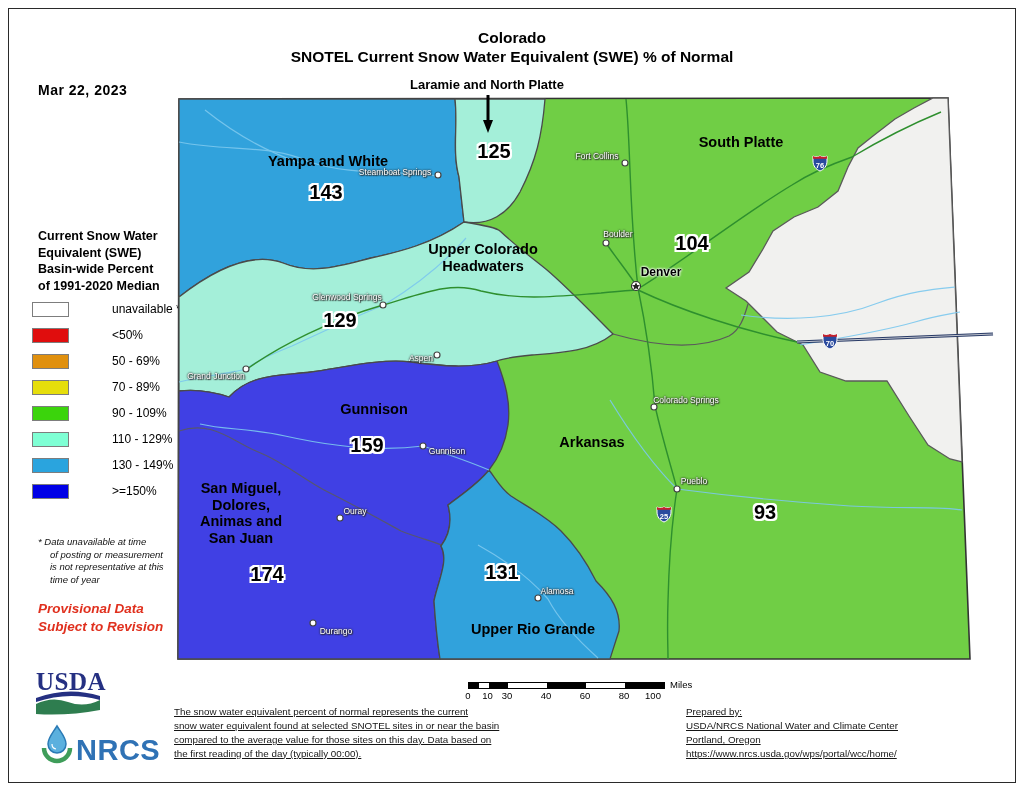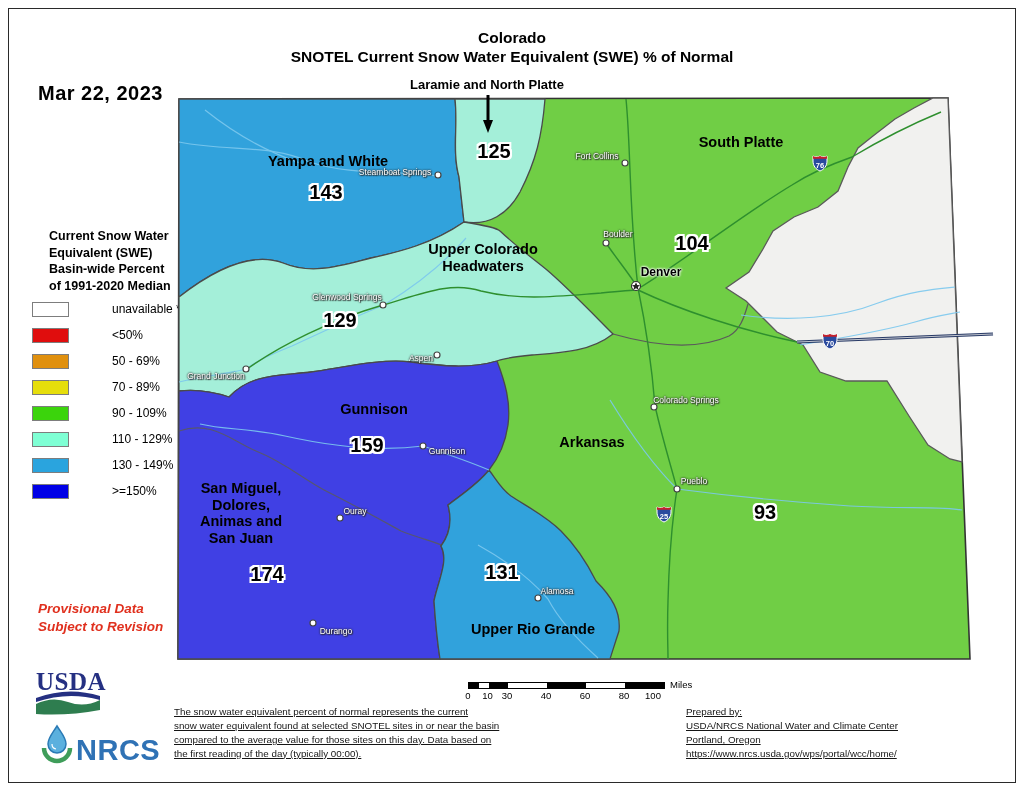--- a/index.html
+++ b/index.html
@@ -2,22 +2,22 @@
 <html><head>
 <meta charset="utf-8">
 <style>
   html,body{margin:0;padding:0;background:#fff;}
   .page{position:relative;width:1024px;height:791px;background:#fff;overflow:hidden;
         font-family:"Liberation Sans",sans-serif;color:#000;}
   .frame{position:absolute;inset:8px;border:1.5px solid #2a2a2a;pointer-events:none;}
   .abs{position:absolute;}
   .title-line{position:absolute;left:0;width:100%;text-align:center;font-weight:bold;font-size:15.5px;}
   .pointer-label{position:absolute;transform:translateX(-50%);font-weight:bold;font-size:13px;white-space:nowrap;}
-  .date-label{position:absolute;left:38px;top:82px;font-weight:bold;font-size:20px;letter-spacing:.5px;}
-  .legend-title{position:absolute;left:38px;top:228px;font-weight:bold;font-size:12.5px;line-height:1.32;white-space:pre-line;margin-left:11px;}
+  .date-label{position:absolute;left:38px;top:82px;font-weight:bold;font-size:14px;letter-spacing:.5px;}
+  .legend-title{position:absolute;left:38px;top:228px;font-weight:bold;font-size:12.5px;line-height:1.32;white-space:pre-line;}
   .lg-row{position:absolute;left:32px;display:flex;height:16px;gap:32px;}
   .swatch{width:37px;height:15px;border:1px solid #7d7d7d;box-sizing:border-box;flex:0 0 auto;}
   .lg-label{margin-left:11px;font-size:12px;white-space:nowrap;}
   .footnote{position:absolute;left:38px;top:536px;width:146px;font-size:9.5px;font-style:italic;
             line-height:1.32;white-space:pre-line;padding-left:12px;text-indent:-12px;color:#111;}
   .provisional{position:absolute;left:38px;top:600px;font-size:13.5px;font-weight:bold;font-style:italic;
                color:#e0301e;line-height:1.35;white-space:pre-line;}
   .basin-label{position:absolute;transform:translate(-50%,-50%);font-weight:bold;font-size:14.5px;
                text-align:center;white-space:pre-line;line-height:1.14;z-index:3;}
   .basin-value{position:absolute;transform:translate(-50%,-50%);font-weight:bold;font-size:20px;z-index:3;
@@ -77,20 +77,24 @@
   </div>
   <div class="lg-row" style="top:458px">
     <span class="swatch" style="background-color: rgb(42, 164, 222);"></span>
     <span class="lg-label">130 - 149%</span>
   </div>
   <div class="lg-row" style="top:484px">
     <span class="swatch" style="background-color: rgb(0, 0, 230);"></span>
     <span class="lg-label">&gt;=150%</span>
   </div>
 
+  <div class="footnote">*  Data unavailable at time
+of posting or measurement
+is not representative at this
+time of year</div>
   <div class="provisional">Provisional Data
 Subject to Revision</div>
 
   <svg class="map-svg" width="1024" height="791" viewBox="0 0 1024 791">
 
     <path d="M179,99 L948,98 L970,659 L178,659 Z" fill="#70CE45" stroke="#333" stroke-width="1.6"></path>
 
     <path d="M933,98 L948,98 L962,462 L950,459 L928,445 L909,416 L887,381 L846,381 L820,372 L803,345 L777,332 L746,301 L726,288
              L749,272 L763,249 L773,231 L794,217 L818,207 L838,191 L848,167 L858,148 L873,136 L895,119 L914,108 Z" fill="#F1F1EF" stroke="#5a5a5a" stroke-width="1.3"></path>
 

